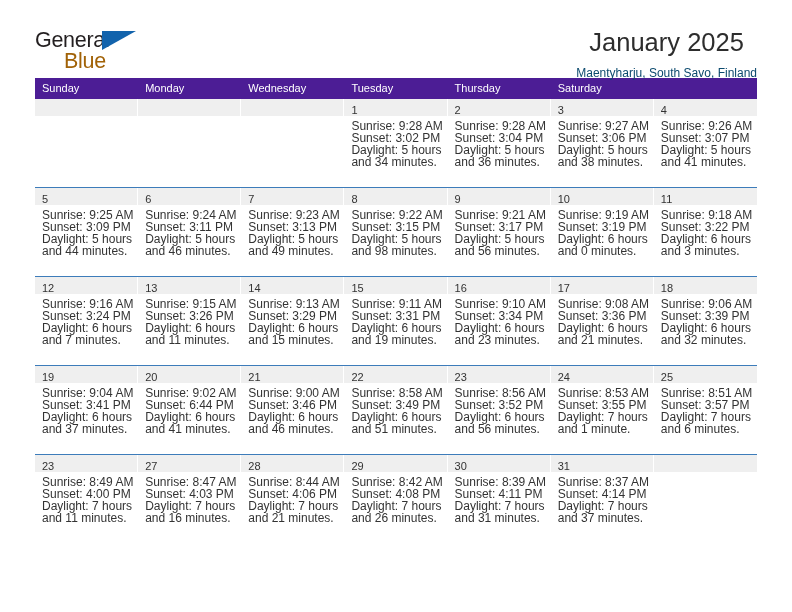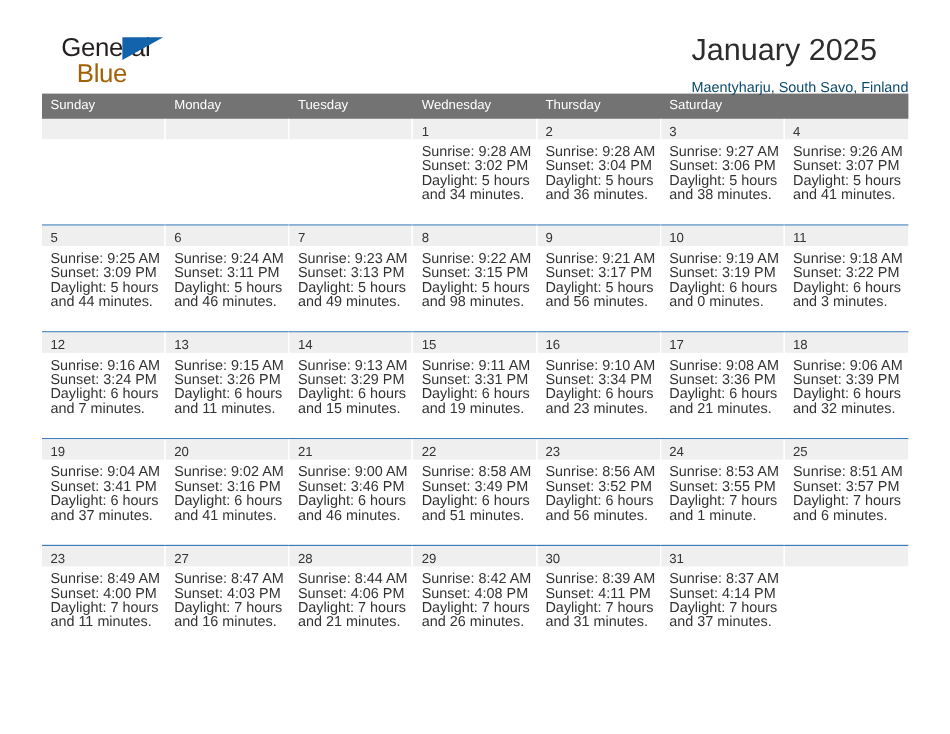--- a/index.html
+++ b/index.html
@@ -32,21 +32,21 @@
     box-sizing: border-box;
   }
   .logo {
     position: relative;
     width: 115px;
     height: 46px;
     user-select: none;
   }
   .logo-general {
     position: absolute;
-    left: 16px;
+    left: 0;
     top: 0;
     font-size: 21.5px;
     letter-spacing: -0.3px;
     color: #231f20;
     font-family: "Liberation Sans", sans-serif;
   }
   .logo-triangle {
     position: absolute;
     left: 67px;
     top: 3px;
@@ -58,21 +58,21 @@
   .logo-blue {
     position: absolute;
     left: 29px;
     top: 21px;
     font-size: 21.5px;
     letter-spacing: -0.3px;
     color: #a16207;
     font-family: "Liberation Sans", sans-serif;
   }
   .titles {
-    text-align: left;
+    text-align: center;
     padding-top: 0px;
     margin-left: 44px;
   }
   .cal-title {
     font-size: 25.5px;
     color: #2d2d2d;
     line-height: 1.15;
     font-weight: normal;
     margin: 0;
   }
@@ -84,21 +84,21 @@
   }
 
   
   .calendar {
     width: 722px;
     margin-top: 6px;
   }
   .weekdays {
     display: grid;
     grid-template-columns: repeat(7, 1fr);
-    background: #737373;
+    background: #4c1d95;
   }
   .weekday {
     color: #ffffff;
     font-size: 11px;
     padding: 5px 0 5px 7px;
     box-sizing: border-box;
     height: 21px;
     line-height: 11px;
   }
   .week {
@@ -150,22 +150,22 @@
       <h1 class="cal-title">January 2025</h1>
       <h2 class="cal-subtitle">Maentyharju, South Savo, Finland</h2>
     </div>
   </div>
 
   <div class="calendar">
 
     <div class="weekdays">
       <div class="weekday">Sunday</div>
       <div class="weekday">Monday</div>
+      <div class="weekday">Wednesday</div>
       <div class="weekday">Tuesday</div>
-      <div class="weekday">Wednesday</div>
       <div class="weekday">Thursday</div>
       <div class="weekday">Saturday</div>
     </div>
 
     <div id="weeks-host">
         <div class="week first">
           <div class="cell empty">
             <div class="daynum-band"><span class="daynum"></span></div>
           </div>
           <div class="cell empty">
@@ -348,21 +348,21 @@
               <div>Sunrise: 9:04 AM</div>
               <div>Sunset: 3:41 PM</div>
               <div>Daylight: 6 hours</div>
               <div>and 37 minutes.</div>
             </div>
           </div>
           <div class="cell">
             <div class="daynum-band"><span class="daynum">20</span></div>
             <div class="info">
               <div>Sunrise: 9:02 AM</div>
-              <div>Sunset: 3:16 PM</div>
+              <div>Sunset: 6:44 PM</div>
               <div>Daylight: 6 hours</div>
               <div>and 41 minutes.</div>
             </div>
           </div>
           <div class="cell">
             <div class="daynum-band"><span class="daynum">21</span></div>
             <div class="info">
               <div>Sunrise: 9:00 AM</div>
               <div>Sunset: 3:46 PM</div>
               <div>Daylight: 6 hours</div>

